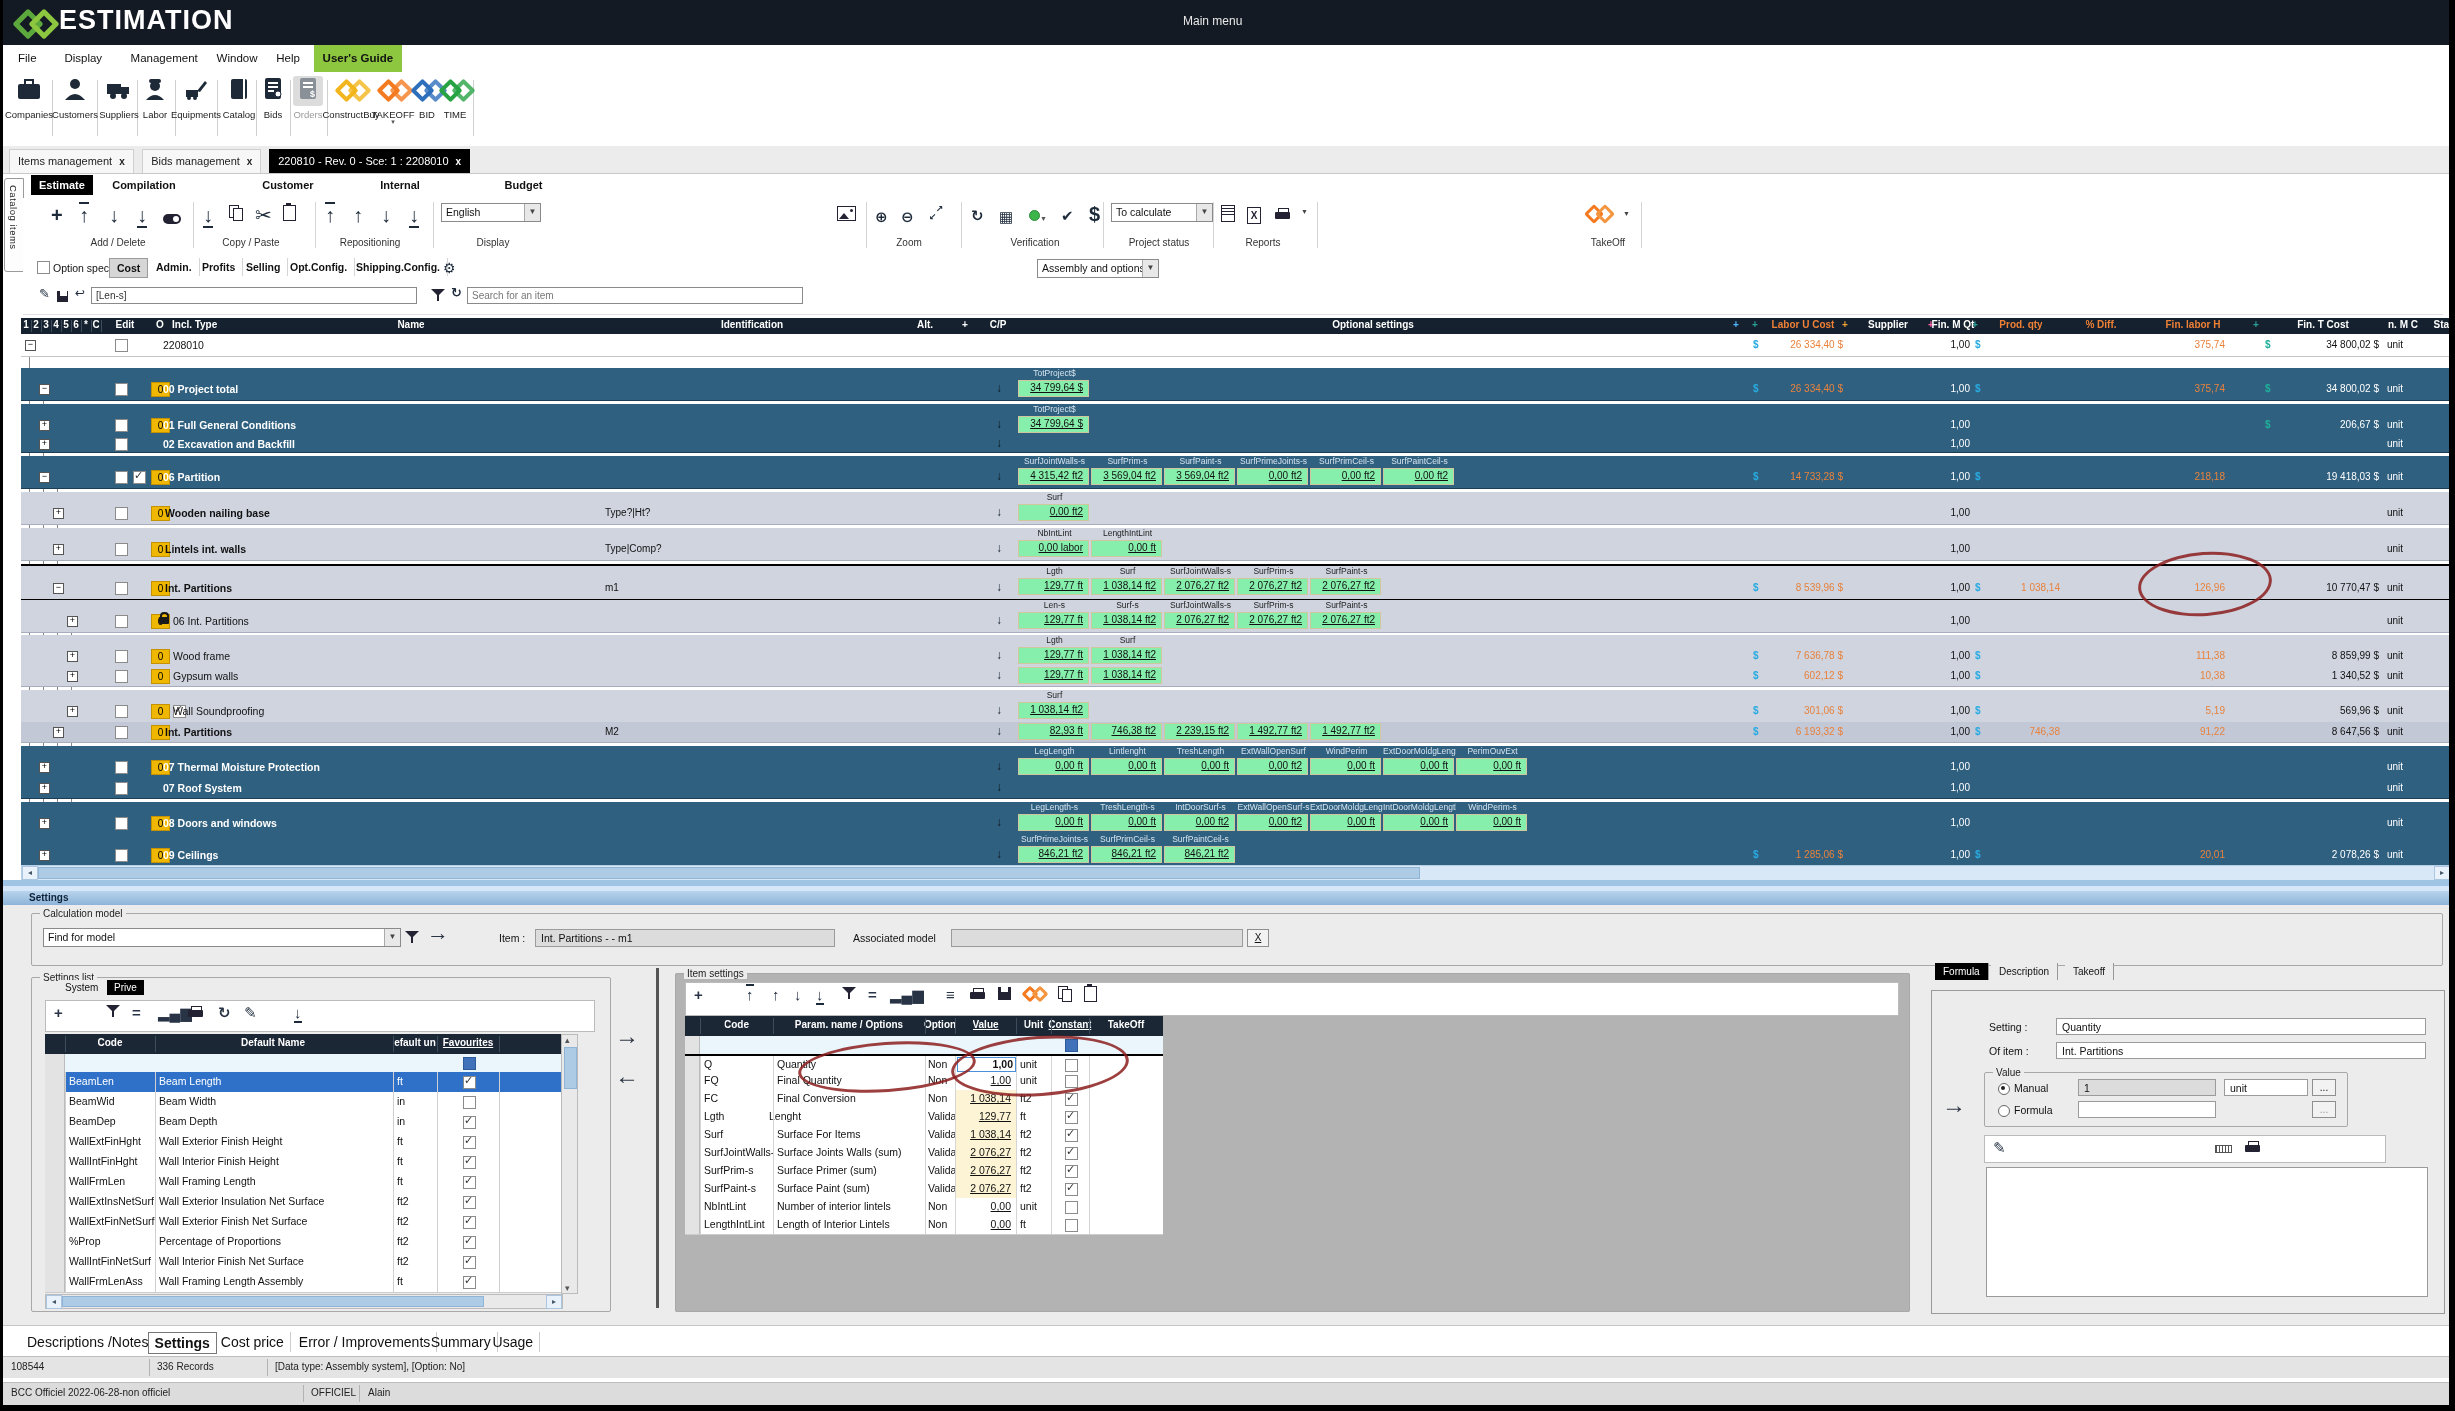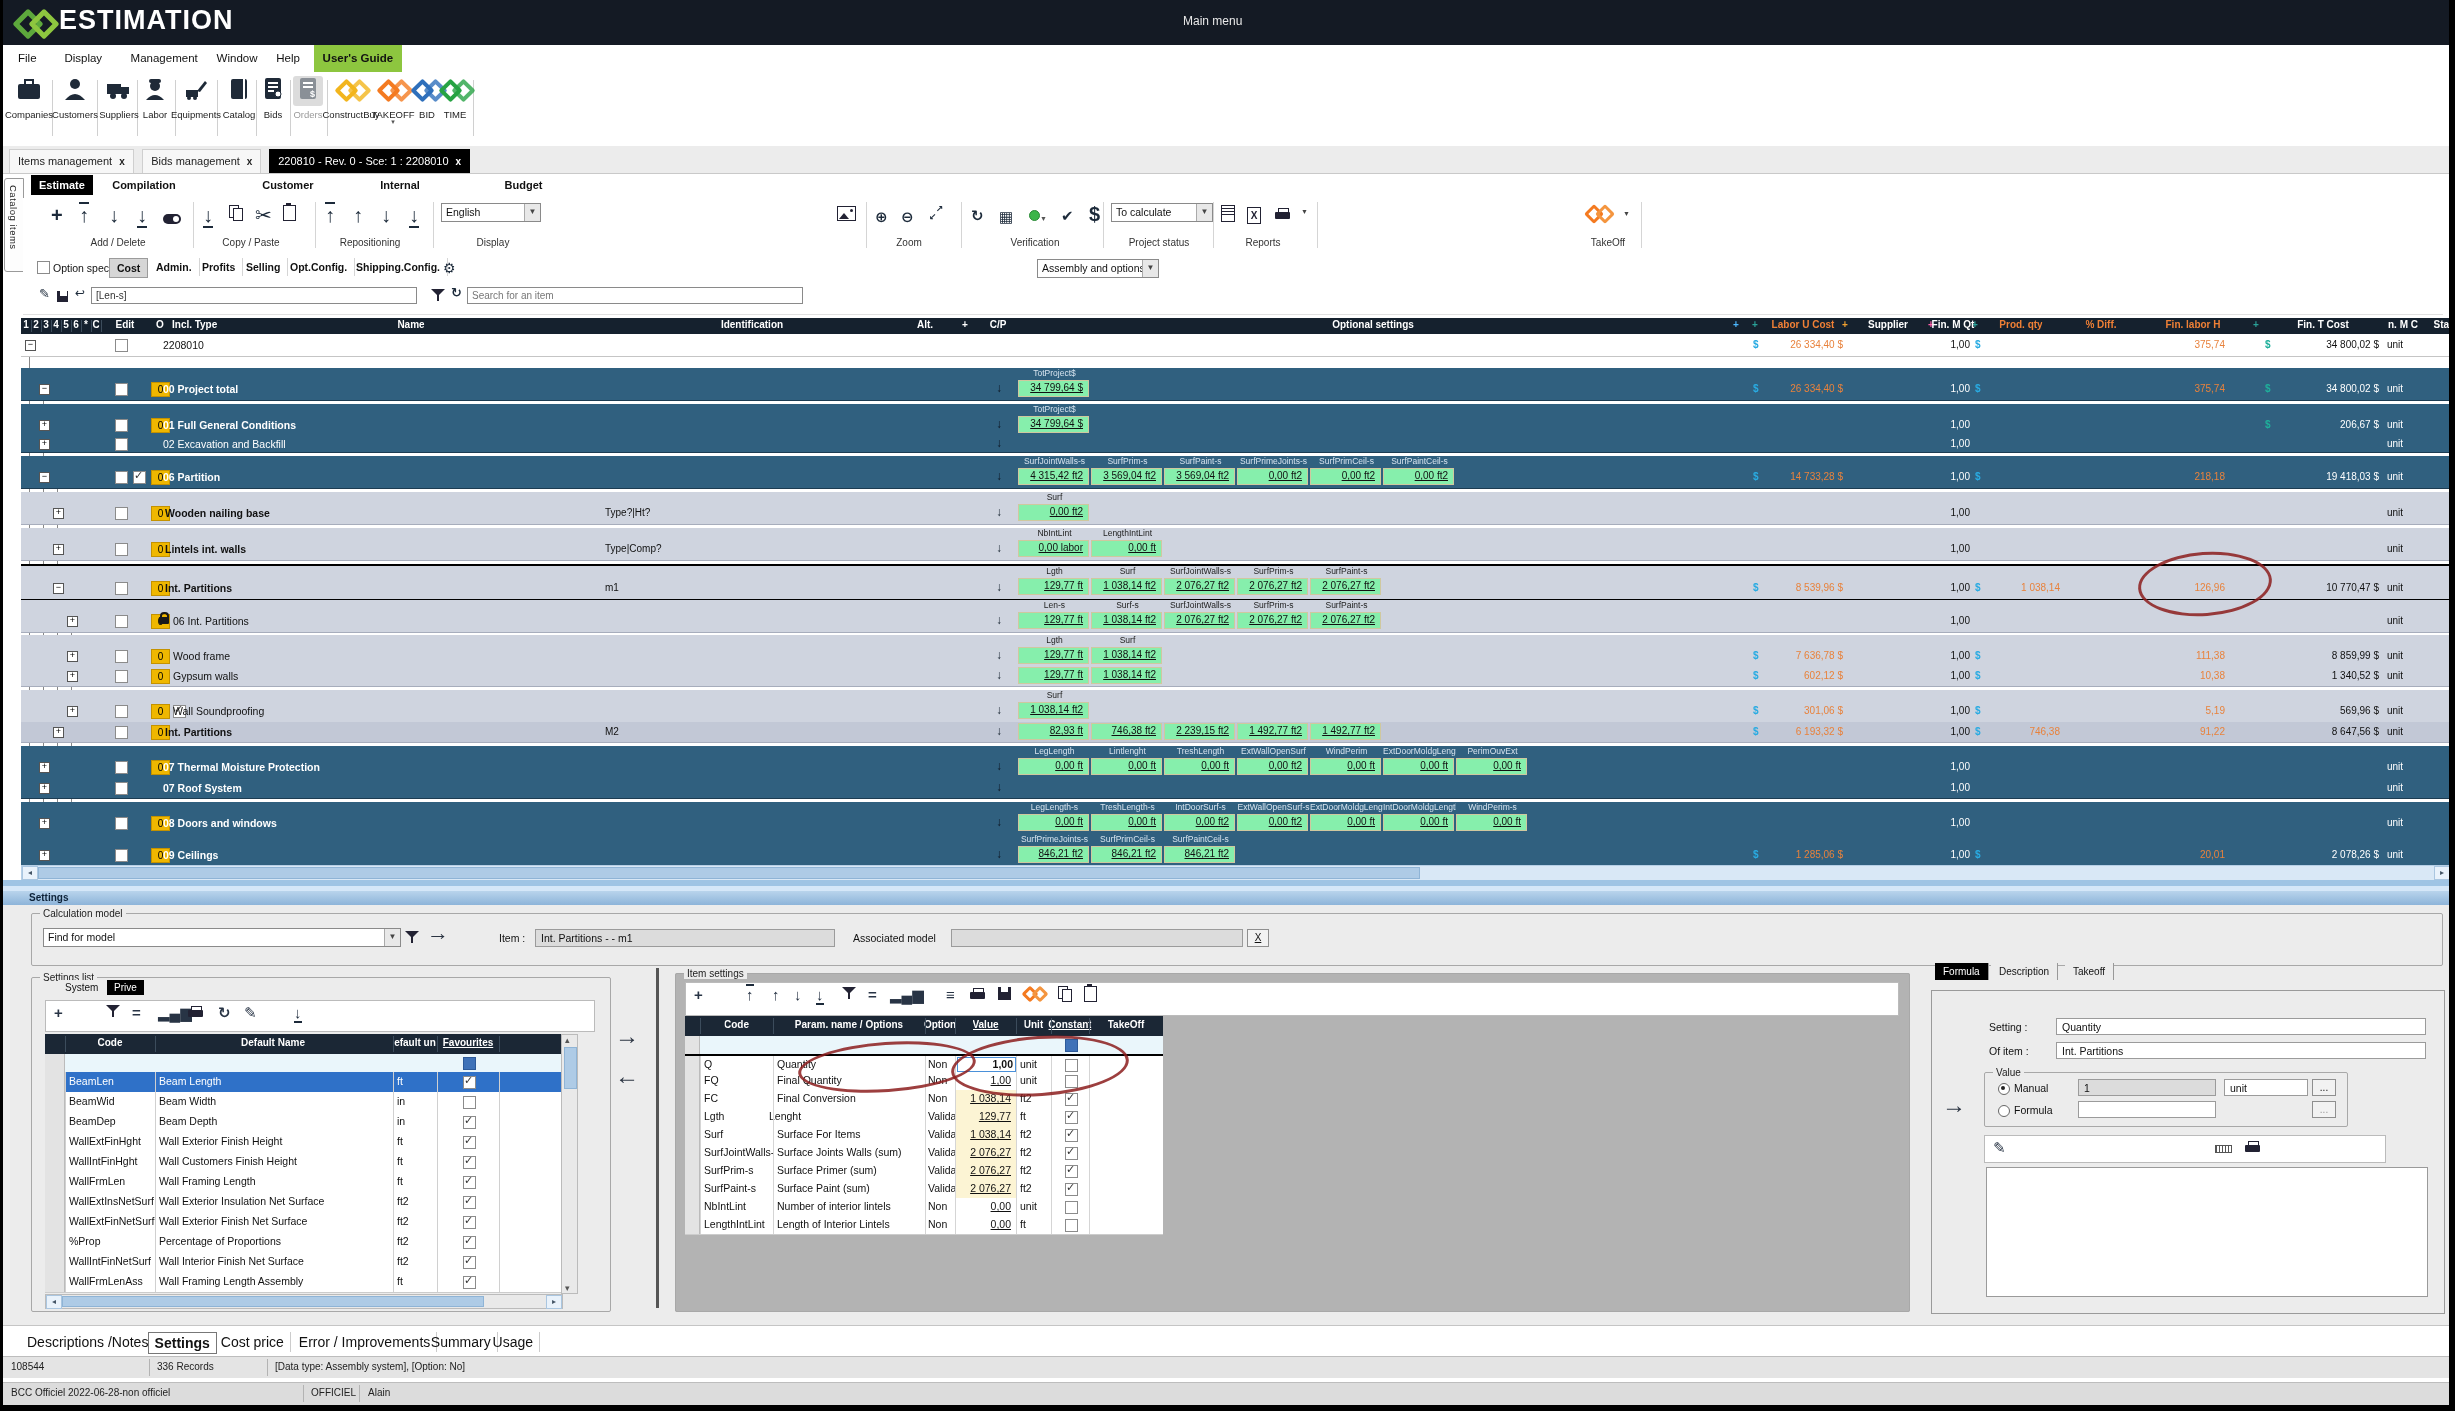--- a/index.html
+++ b/index.html
@@ -440,21 +440,21 @@
           <span class="cparr" style="position: absolute; left: 975px; top: 13px;">↓</span>
           <span class="valbox" style="position: absolute; left: 997px; top: 12px; width: 64px;">34 799,64 $</span>
           <span class="rv " style="position: absolute; left: 1887px; top: 15px; width: 62px; color: rgb(255, 255, 255);">1,00</span>
           <span class="rv tealdol" style="position: absolute; left: 2244px; top: 15px; width: 12px;">$</span>
           <span class="rv " style="position: absolute; left: 2254px; top: 15px; width: 104px; color: rgb(255, 255, 255);">206,67 $</span>
           <span class="rv" style="position: absolute; left: 2366px; top: 15px; width: 34px; text-align: left; color: rgb(255, 255, 255);">unit</span>
         </span>
         <span class="grow dark" style="position: absolute; left: 0px; top: 118px; height: 16px;">
           <span class="exp" style="position: absolute; left: 18px; top: 3px;">+</span>
           <span class="cbx" style="position: absolute; left: 94px; top: 2px;"></span>
-          <span class="gname" style="position: absolute; left: 142px; top: 2px; font-weight: normal;">02 Excavation and Backfill</span>
+          <span class="gname" style="position: absolute; left: 142px; top: 2px; font-weight: bold;">02 Excavation and Backfill</span>
           <span class="cparr" style="position: absolute; left: 975px; top: 0px;">↓</span>
           <span class="rv " style="position: absolute; left: 1887px; top: 2px; width: 62px; color: rgb(255, 255, 255);">1,00</span>
           <span class="rv" style="position: absolute; left: 2366px; top: 2px; width: 34px; text-align: left; color: rgb(255, 255, 255);">unit</span>
         </span>
         <span class="grow dark" style="position: absolute; left: 0px; top: 138px; height: 32px;">
           <span class="lblline">
             <span class="optlbl" style="position: absolute; left: 997px; top: 0px; width: 73px;">SurfJointWalls-s</span>
             <span class="optlbl" style="position: absolute; left: 1070px; top: 0px; width: 73px;">SurfPrim-s</span>
             <span class="optlbl" style="position: absolute; left: 1143px; top: 0px; width: 73px;">SurfPaint-s</span>
             <span class="optlbl" style="position: absolute; left: 1216px; top: 0px; width: 73px;">SurfPrimeJoints-s</span>
@@ -822,21 +822,21 @@
         <span class="cbx on" style="position: absolute; left: 418px; top: 4px;"></span>
         <span style="position: absolute; left: 20px; top: 0px; width: 1px; height: 20px; background: rgb(208, 208, 208);"></span>
         <span style="position: absolute; left: 110px; top: 0px; width: 1px; height: 20px; background: rgb(208, 208, 208);"></span>
         <span style="position: absolute; left: 348px; top: 0px; width: 1px; height: 20px; background: rgb(208, 208, 208);"></span>
         <span style="position: absolute; left: 392px; top: 0px; width: 1px; height: 20px; background: rgb(208, 208, 208);"></span>
         <span style="position: absolute; left: 454px; top: 0px; width: 1px; height: 20px; background: rgb(208, 208, 208);"></span>
       </span>
       <span class="trow" style="position: absolute; left: 42px; top: 1152px; width: 532px; height: 20px;">
         <span class="handle" style="width: 19px;"></span>
         <span class="tcell" style="position: absolute; left: 24px; top: 3px; width: 88px;">WallIntFinHght</span>
-        <span class="tcell" style="position: absolute; left: 114px; top: 3px; width: 230px;">Wall Customers Finish Height</span>
+        <span class="tcell" style="position: absolute; left: 114px; top: 3px; width: 230px;">Wall Interior Finish Height</span>
         <span class="tcell" style="position: absolute; left: 352px; top: 3px; width: 40px;">ft</span>
         <span class="cbx on" style="position: absolute; left: 418px; top: 4px;"></span>
         <span style="position: absolute; left: 20px; top: 0px; width: 1px; height: 20px; background: rgb(208, 208, 208);"></span>
         <span style="position: absolute; left: 110px; top: 0px; width: 1px; height: 20px; background: rgb(208, 208, 208);"></span>
         <span style="position: absolute; left: 348px; top: 0px; width: 1px; height: 20px; background: rgb(208, 208, 208);"></span>
         <span style="position: absolute; left: 392px; top: 0px; width: 1px; height: 20px; background: rgb(208, 208, 208);"></span>
         <span style="position: absolute; left: 454px; top: 0px; width: 1px; height: 20px; background: rgb(208, 208, 208);"></span>
       </span>
       <span class="trow" style="position: absolute; left: 42px; top: 1172px; width: 532px; height: 20px;">
         <span class="handle" style="width: 19px;"></span>

